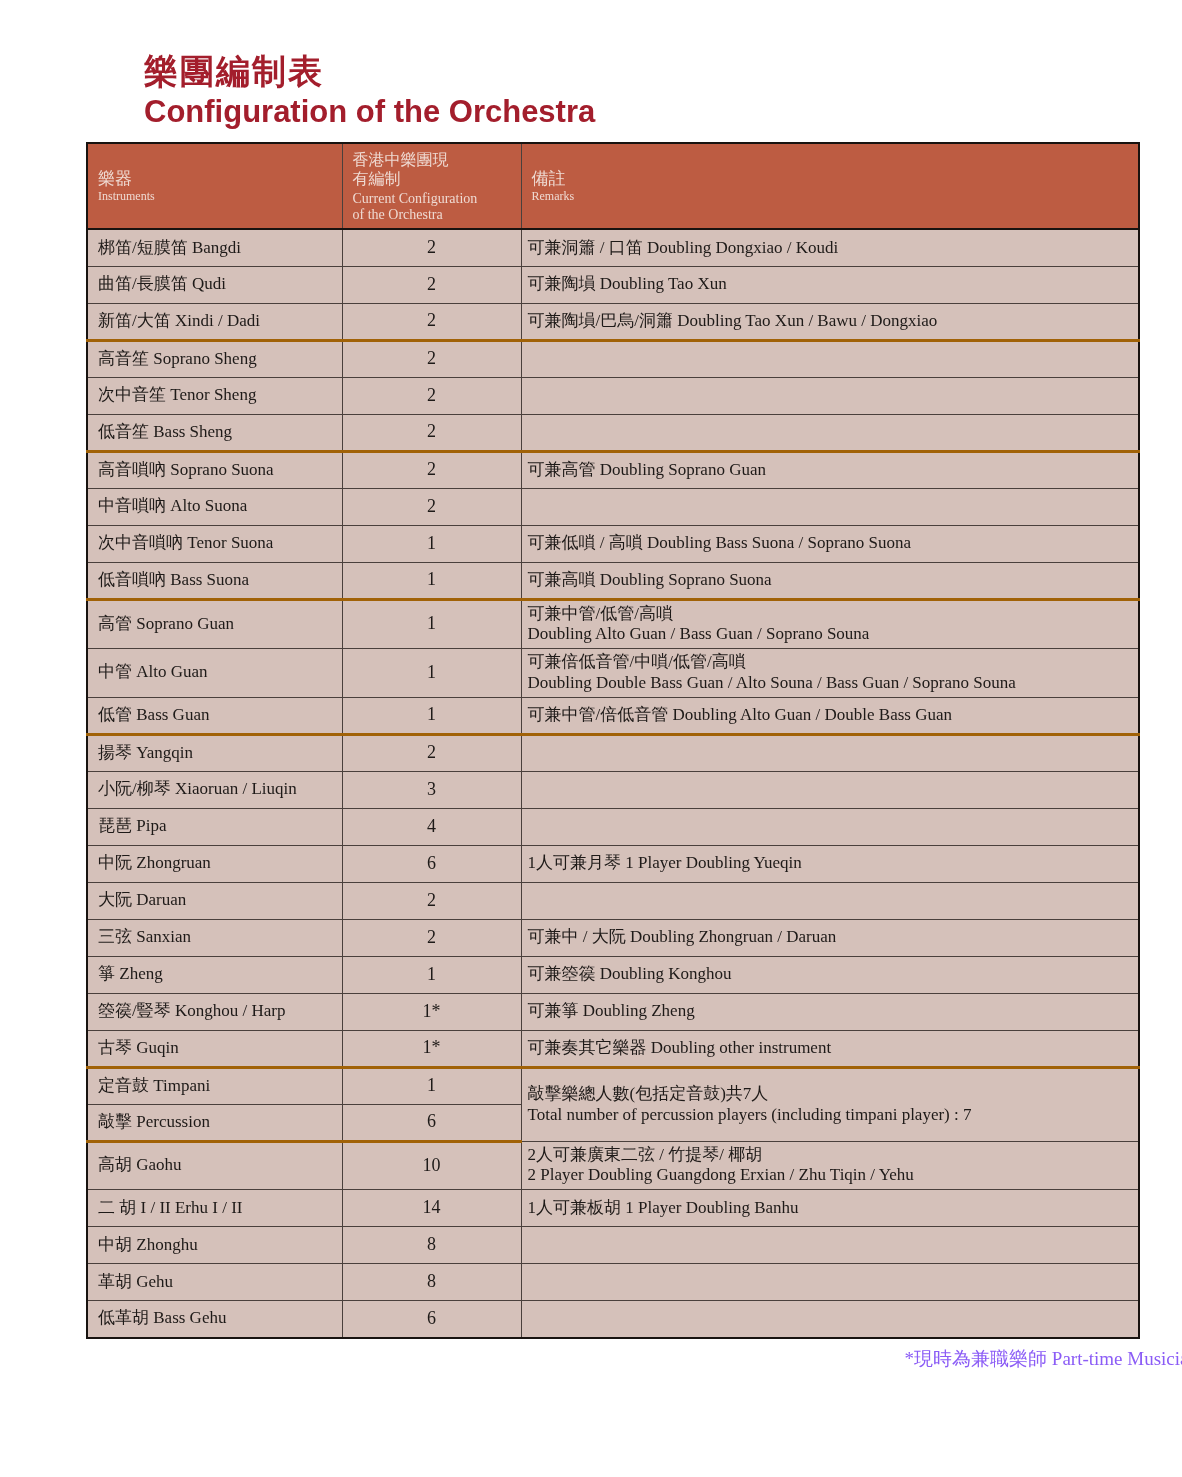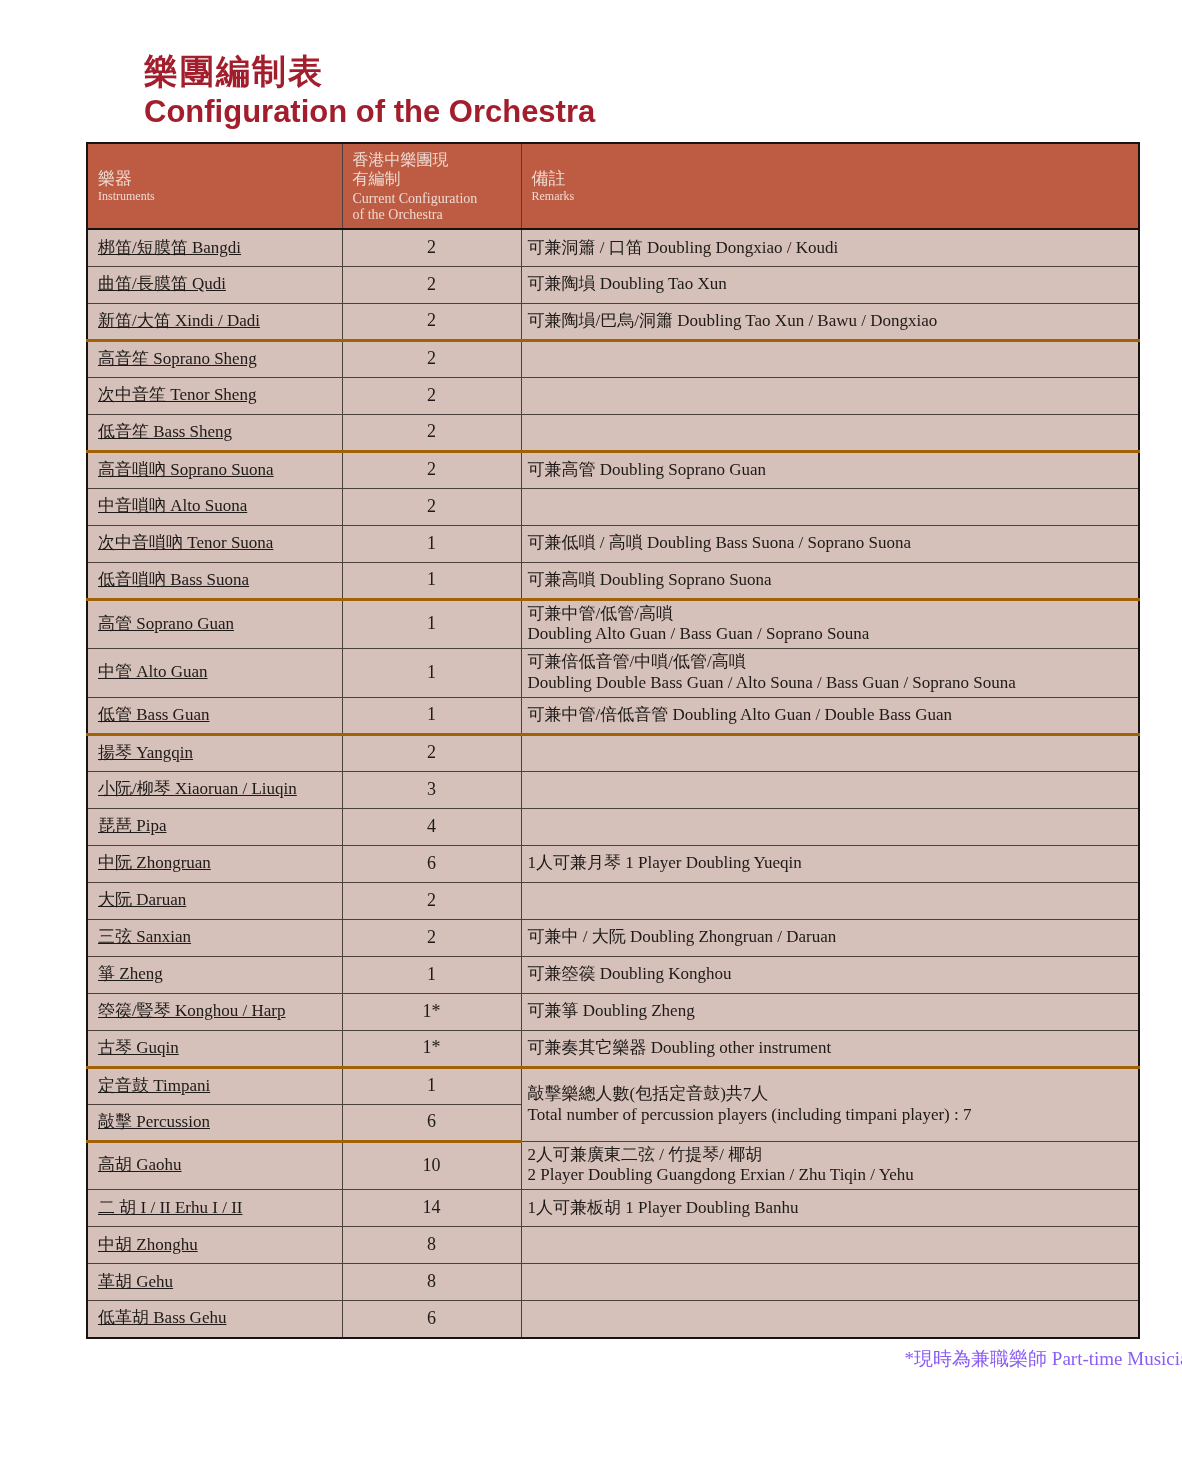--- a/index.html
+++ b/index.html
@@ -65,21 +65,21 @@
 
   tbody tr { height: 37px; }
   tbody td {
     background: #d5c1ba;
     border: 1px solid #4a403c;
     vertical-align: middle;
     font-size: 17px;
     line-height: 1.22;
     padding: 3px 6px;
   }
-  td.c-inst { padding-left: 10px; text-decoration: underline; }
+  td.c-inst { padding-left: 10px; }
   td.c-num  { text-align: center; font-size: 18px; }
   td.c-rem  { white-space: pre-line; }
 
   tr.group-end td { border-bottom: 3px solid #a16207; }
   tr.tall { height: 46px; }
 
   
   .footnote {
     margin: 7px 0 0 55px;
     font-size: 19px;

